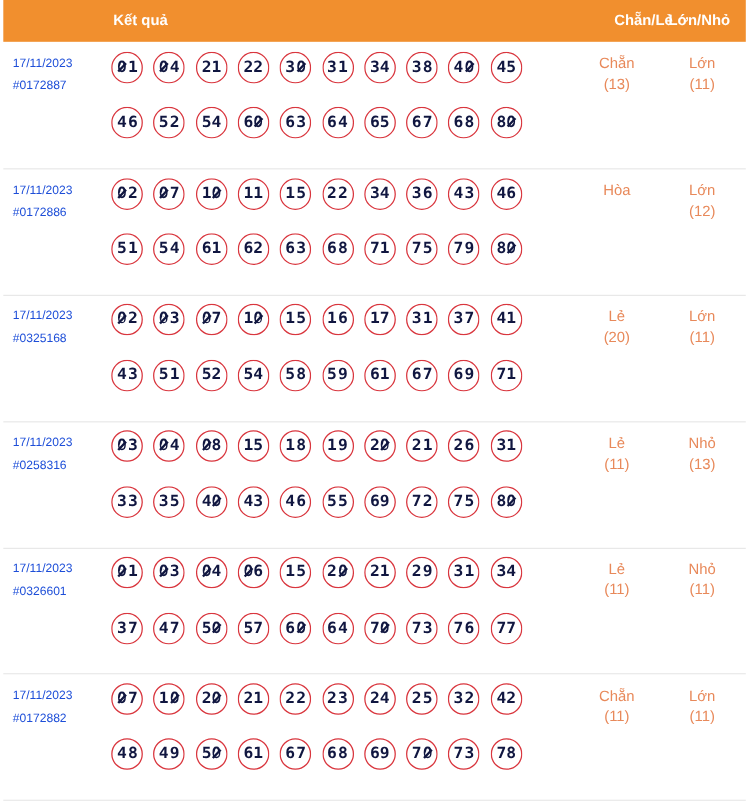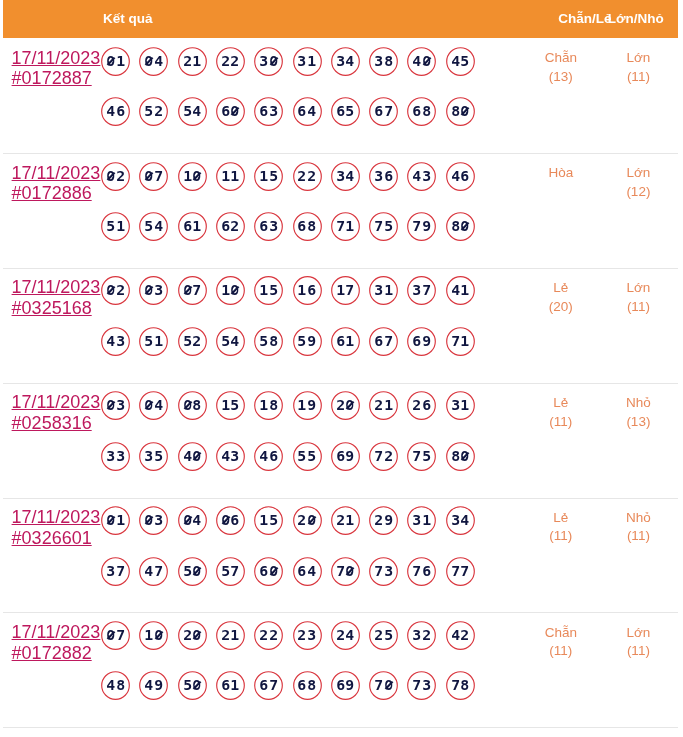--- a/index.html
+++ b/index.html
@@ -24,21 +24,21 @@
   .th-res{left:100px;}
   .th-oe{left:542px;width:80px;text-align:center;}
   .th-bs{left:592.7px;width:80px;text-align:center;}
 
   
   .row{position:absolute;left:0;width:683px;}
   .rsep{position:absolute;left:3px;width:675px;height:1px;background:#e6e6e6;}
 
   .cell-date{
     position:absolute;left:11.6px;top:9.6px;width:92px;
-    color:#be185d;font-size:18px;line-height:20.6px;text-decoration:underline;
+    color:#1d4ed8;font-size:11px;line-height:20.6px;
   }
   .balls{position:absolute;left:101px;top:0;}
   .brow{position:absolute;left:0;height:30px;}
   .ball{
     position:absolute;top:0;width:29px;height:29px;
     color:#101640;font-family:"DejaVu Sans Mono",monospace;
     font-size:14px;font-weight:bold;
     display:flex;align-items:center;justify-content:center;
   }
   .ball > svg{position:absolute;left:0;top:0;}

